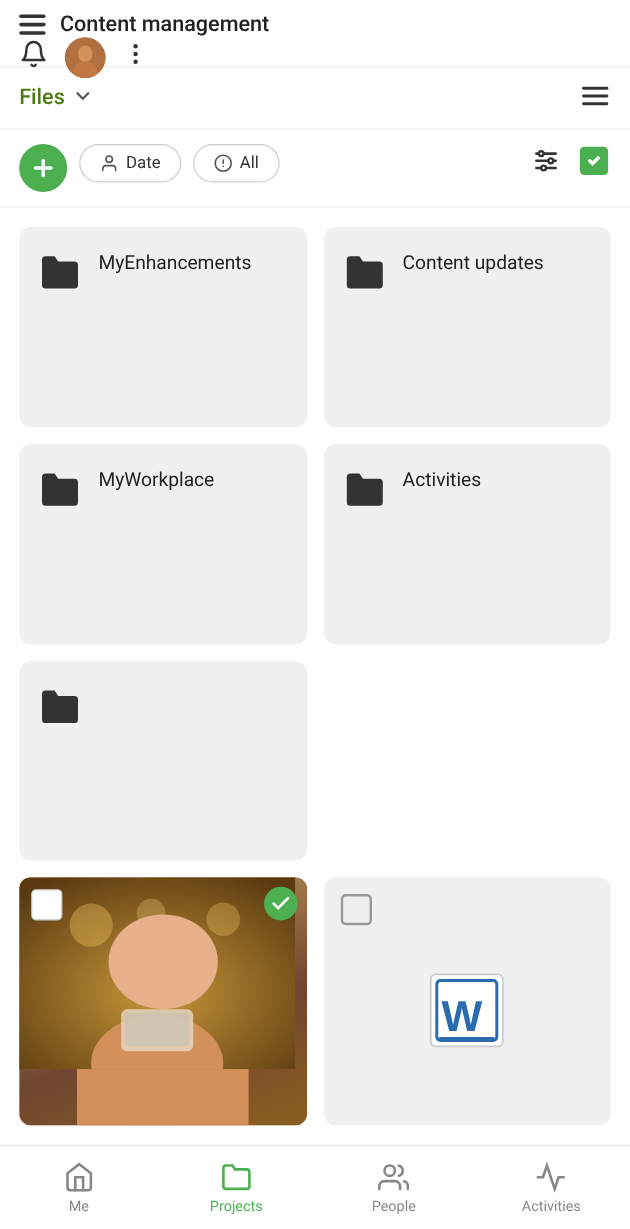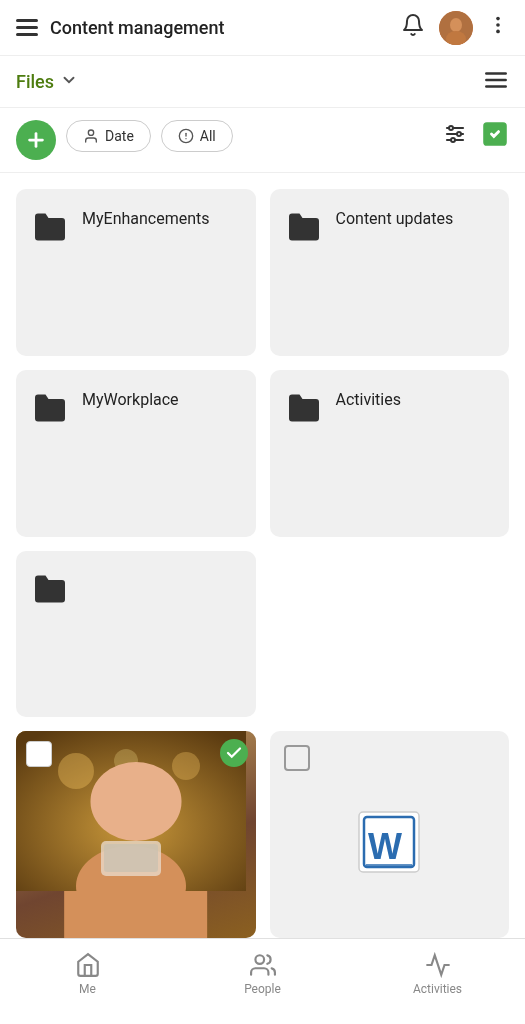--- a/index.html
+++ b/index.html
@@ -14,20 +14,21 @@
       overflow-x: hidden;
     }
 
     
     .top-bar {
       display: flex;
       padding: 10px 16px;
       background: #fff;
       border-bottom: 1px solid #eee;
       height: 56px;
+      flex-direction: column;
     }
     .top-bar-left {
       display: flex;
       align-items: center;
       gap: 12px;
       flex: 1;
     }
     .hamburger-icon {
       display: flex;
       flex-direction: column;
@@ -297,21 +298,21 @@
       height: 70px;
     }
 
     
     .bottom-nav {
       display: flex;
       border-top: 1px solid #e0e0e0;
       background: #fff;
       height: 70px;
       position: sticky;
-      bottom: 16px;
+      bottom: 0;
     }
     .nav-item {
       flex: 1;
       display: flex;
       flex-direction: column;
       align-items: center;
       justify-content: center;
       gap: 4px;
       cursor: pointer;
       color: #888;
@@ -532,20 +533,26 @@
 <div class="bottom-nav">
 
   <div class="nav-item">
     <svg viewBox="0 0 24 24" fill="none" stroke="#888" stroke-width="2" stroke-linecap="round" width="26" height="26">
       <path d="M3 9l9-7 9 7v11a2 2 0 0 1-2 2H5a2 2 0 0 1-2-2z"></path>
       <polyline points="9 22 9 12 15 12 15 22"></polyline>
     </svg>
     <span class="nav-label">Me</span>
   </div>
 
+  <div class="nav-item active">
+    <svg viewBox="0 0 24 24" fill="none" stroke="#4caf50" stroke-width="2" stroke-linecap="round" width="26" height="26">
+      <path d="M22 19a2 2 0 0 1-2 2H4a2 2 0 0 1-2-2V5a2 2 0 0 1 2-2h5l2 3h9a2 2 0 0 1 2 2z"></path>
+    </svg>
+    <span class="nav-label">Projects</span>
+  </div>
 
   <div class="nav-item">
     <svg viewBox="0 0 24 24" fill="none" stroke="#888" stroke-width="2" stroke-linecap="round" width="26" height="26">
       <path d="M17 21v-2a4 4 0 0 0-4-4H5a4 4 0 0 0-4 4v2"></path>
       <circle cx="9" cy="7" r="4"></circle>
       <path d="M23 21v-2a4 4 0 0 0-3-3.87"></path>
       <path d="M16 3.13a4 4 0 0 1 0 7.75"></path>
     </svg>
     <span class="nav-label">People</span>
   </div>

